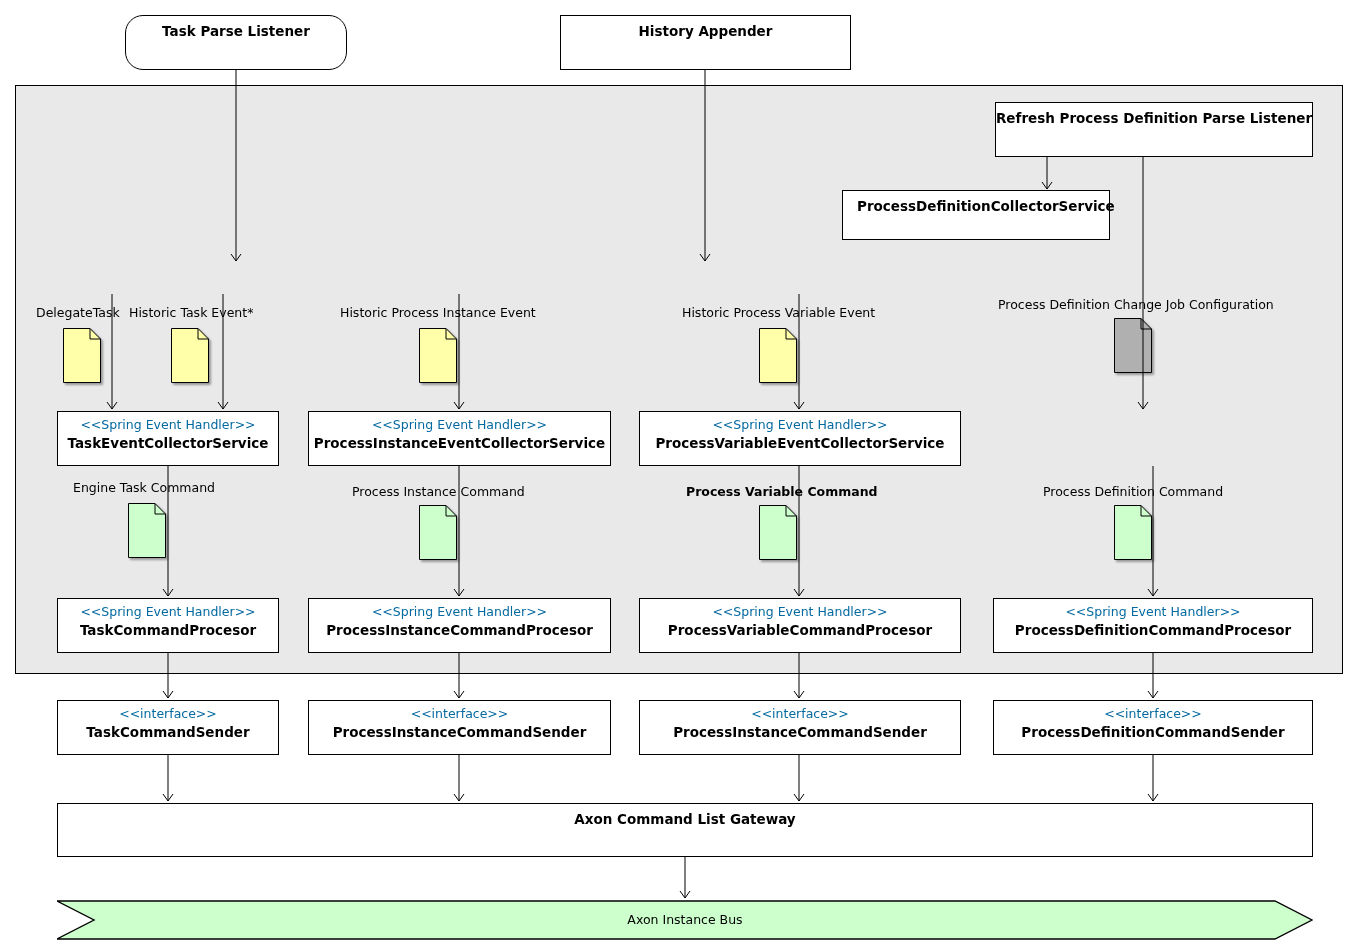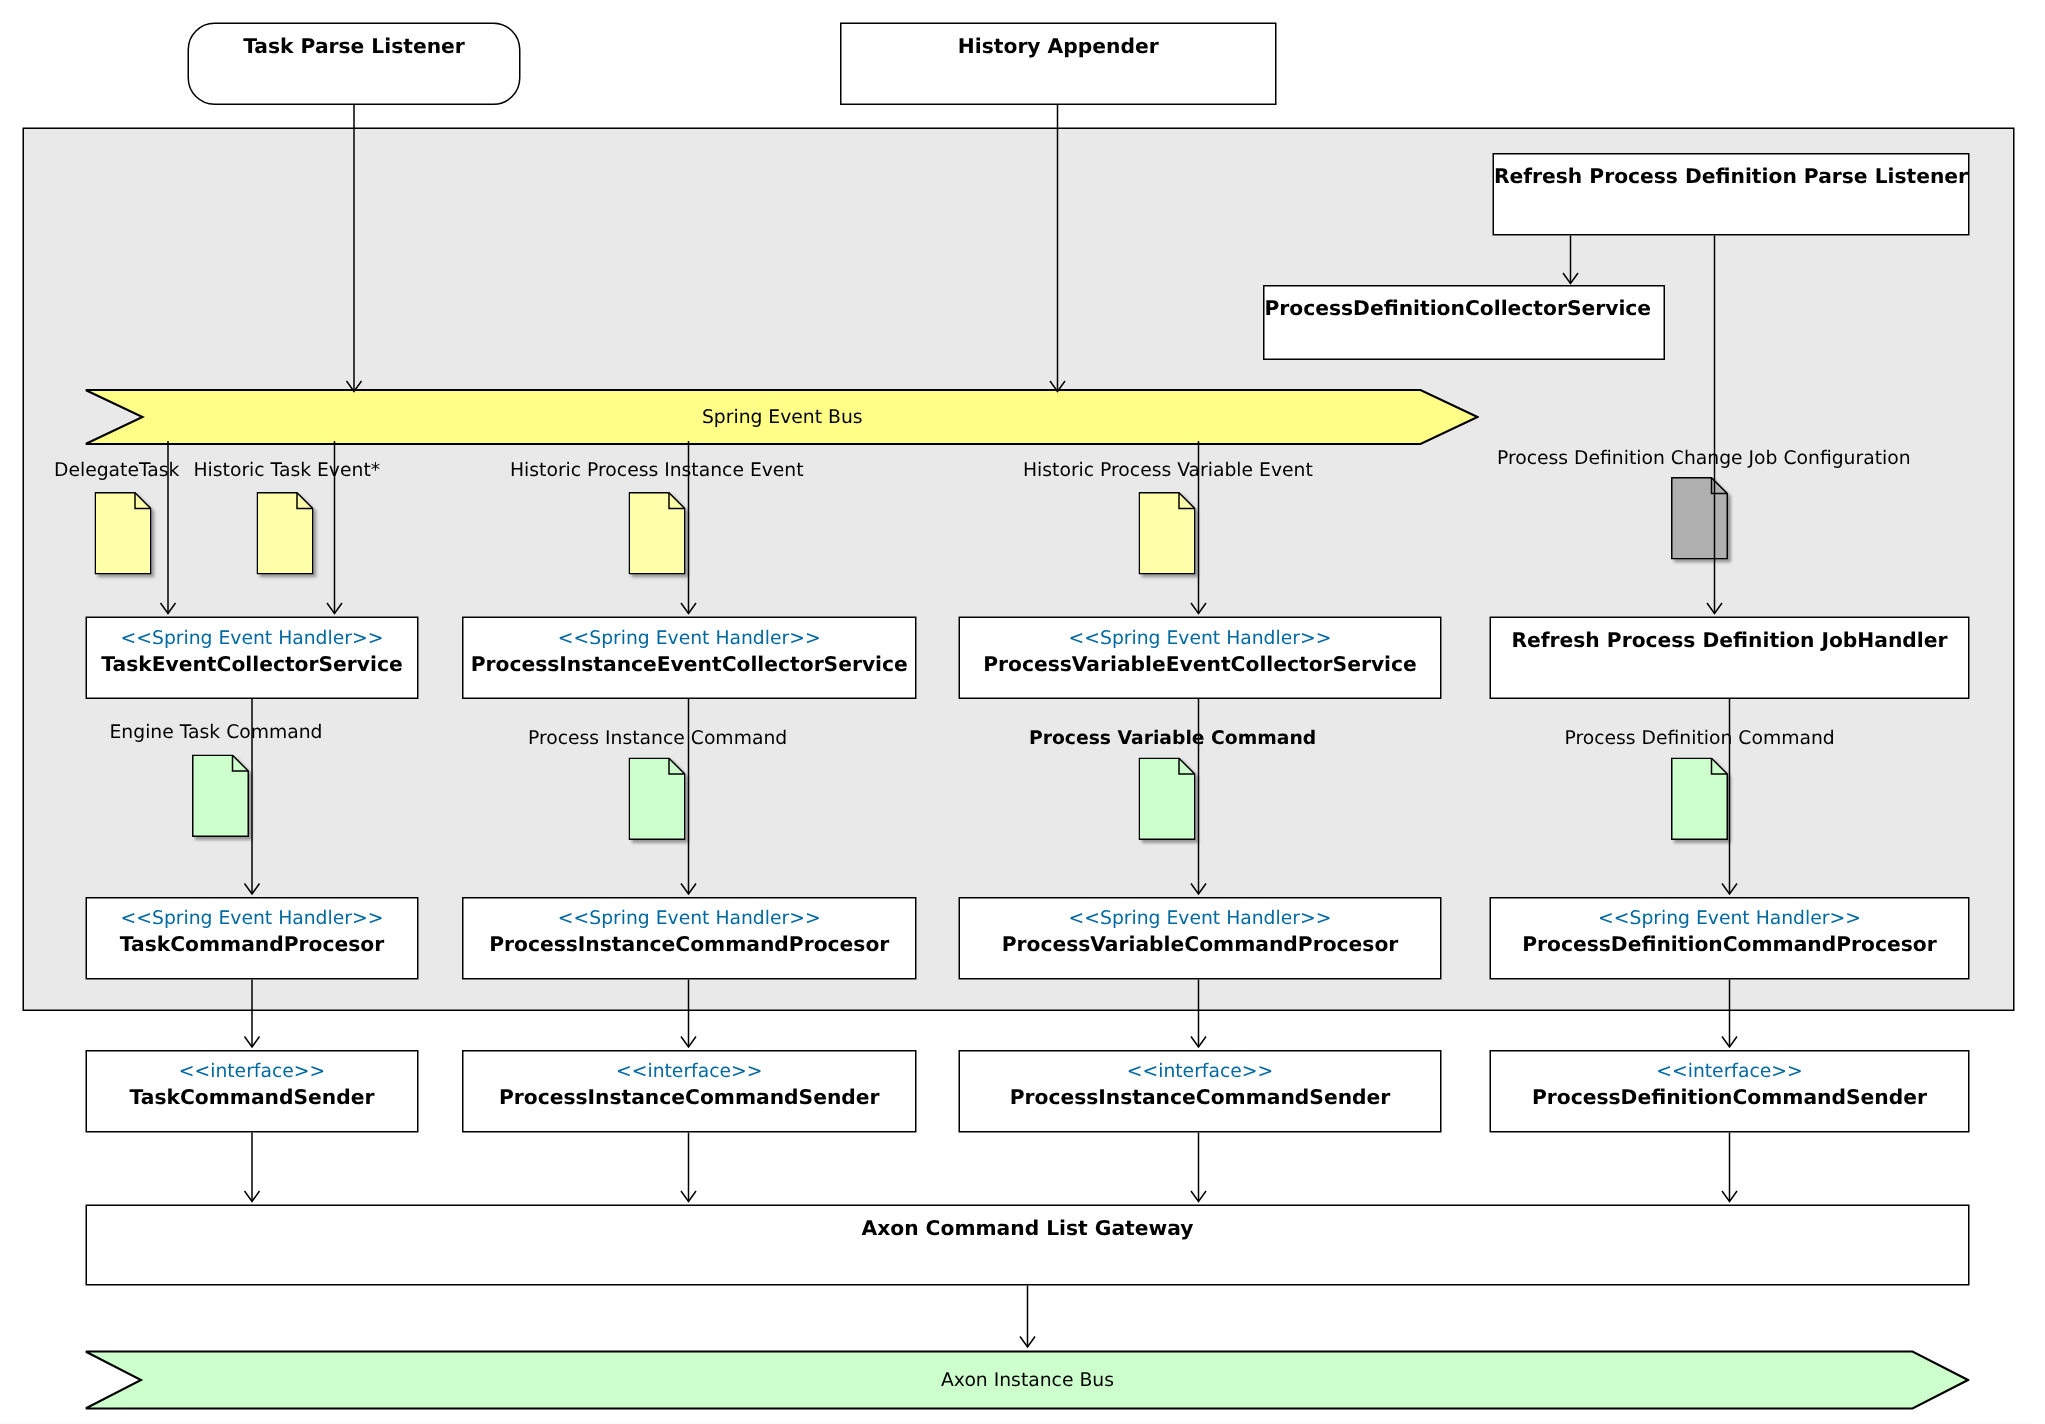--- a/index.html
+++ b/index.html
@@ -54,30 +54,24 @@
   </div>
 
   <div class="node title-only" style="left:560px;top:15px;width:291px;height:55px;">
     <span class="nm">History Appender</span>
   </div>
 
   <div class="node title-only" style="left:995px;top:102px;width:318px;height:55px;">
     <span class="nm">Refresh Process Definition Parse Listener</span>
   </div>
 
-  <div class="node title-only" style="left:842px;top:190px;width:268px;height:50px;align-items:flex-start;padding-left:0;">
+  <div class="node title-only" style="left:842px;top:190px;width:268px;height:50px;align-items:flex-start;padding-left:14px;">
     <span class="nm">ProcessDefinitionCollectorService</span>
   </div>
 
-  <div class="bus" style="left:57px;top:259px;width:929px;height:38px;">
-    <svg width="929" height="38" viewBox="0 0 929 38">
-      <polygon points="0,1 890,1 928,19 890,37 0,37 38,19" fill="#ffff88" stroke="#000" stroke-width="1.4"></polygon>
-    </svg>
-    <div class="bus-text" style="top:11px;">Spring Event Bus</div>
-  </div>
 
   <div class="note-label" style="left:36px;top:306px;">DelegateTask</div>
   <div class="note" style="left:63px;top:328px;">
     <svg width="38" height="55" viewBox="0 0 38 55">
       <polygon points="0.5,0.5 27,0.5 37.5,11 37.5,54.5 0.5,54.5" fill="#ffffaa" stroke="#000" stroke-width="1"></polygon>
       <polyline points="27,0.5 27,11 37.5,11" fill="none" stroke="#000" stroke-width="1"></polyline>
     </svg>
   </div>
 
   <div class="note-label" style="left:129px;top:306px;">Historic Task Event*</div>
@@ -120,23 +114,20 @@
   <div class="node" style="left:308px;top:411px;width:303px;height:55px;">
     <span class="stereo">&lt;&lt;Spring Event Handler&gt;&gt;</span>
     <span class="nm">ProcessInstanceEventCollectorService</span>
   </div>
 
   <div class="node" style="left:639px;top:411px;width:322px;height:55px;">
     <span class="stereo">&lt;&lt;Spring Event Handler&gt;&gt;</span>
     <span class="nm">ProcessVariableEventCollectorService</span>
   </div>
 
-  <div class="node title-only" style="left:993px;top:411px;width:320px;height:55px;">
-    <span class="nm">Refresh Process Definition JobHandler</span>
-  </div>
 
   <div class="note-label" style="left:73px;top:481px;">Engine Task Command</div>
   <div class="note" style="left:128px;top:503px;">
     <svg width="38" height="55" viewBox="0 0 38 55">
       <polygon points="0.5,0.5 27,0.5 37.5,11 37.5,54.5 0.5,54.5" fill="#ccffcc" stroke="#000" stroke-width="1"></polygon>
       <polyline points="27,0.5 27,11 37.5,11" fill="none" stroke="#000" stroke-width="1"></polyline>
     </svg>
   </div>
 
   <div class="note-label" style="left:352px;top:485px;">Process Instance Command</div>

